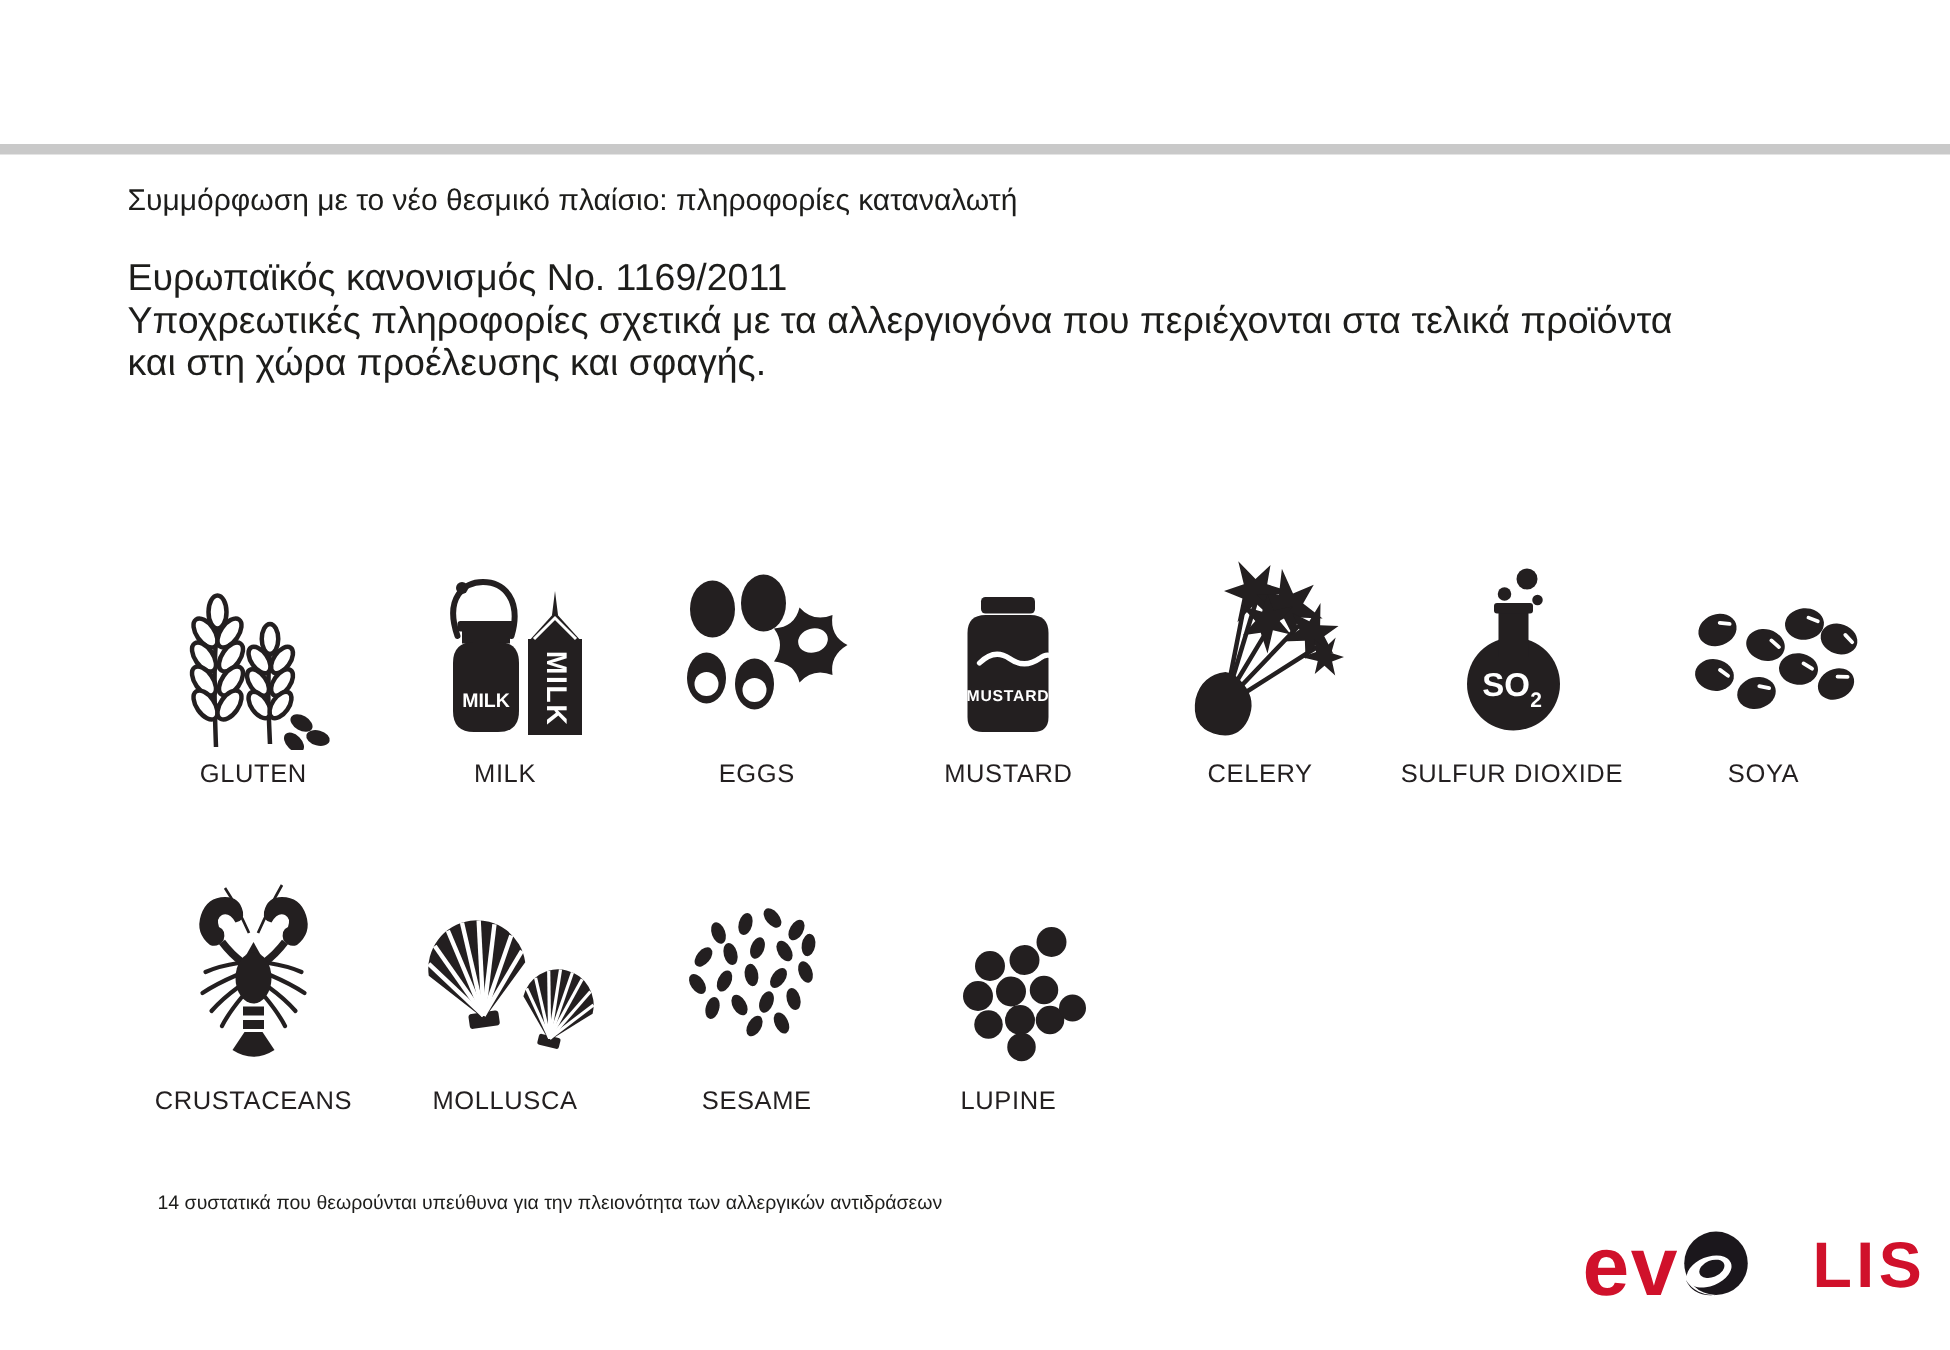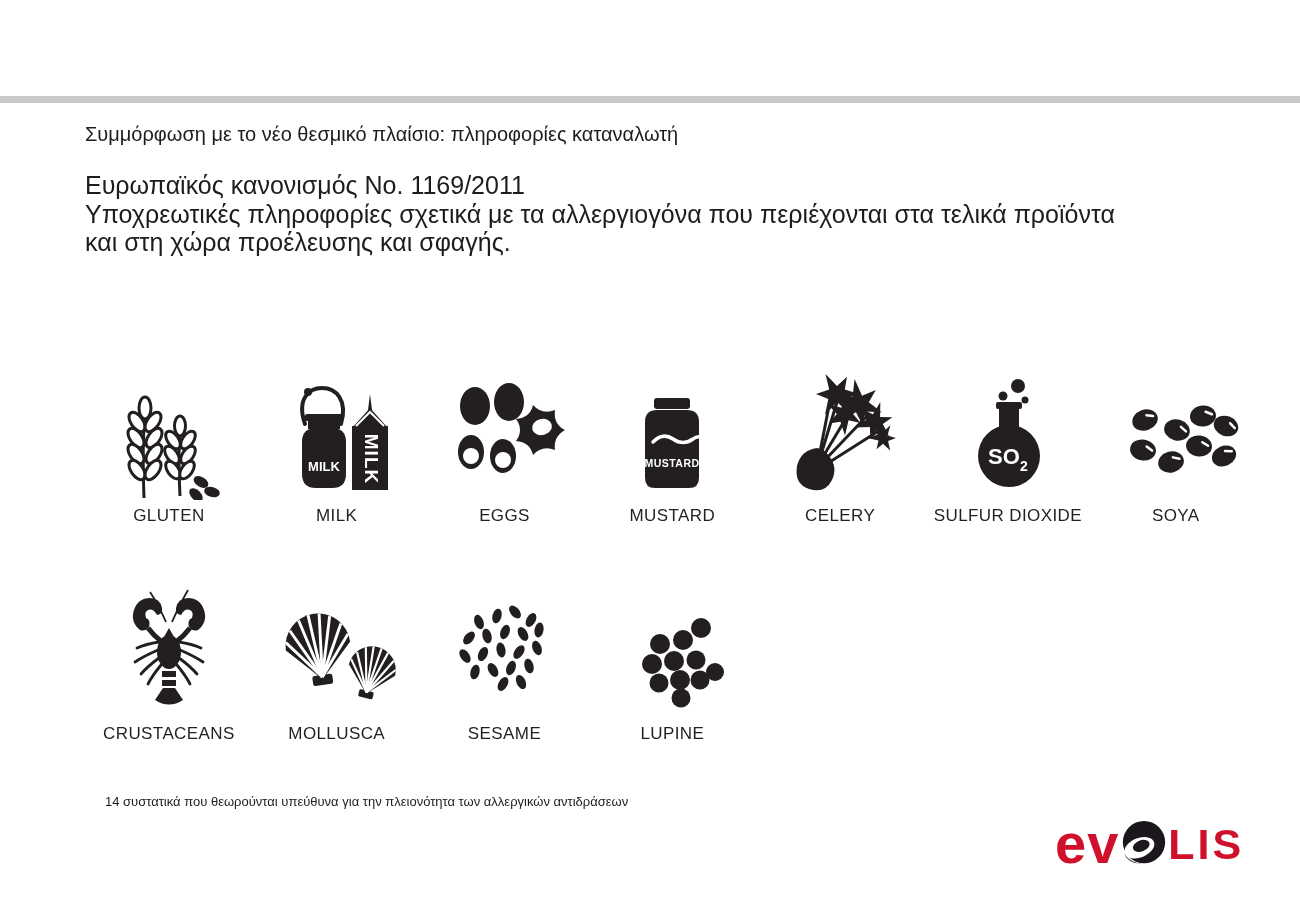--- a/index.html
+++ b/index.html
@@ -14,21 +14,21 @@
   .grid-row{position:absolute;left:85px;width:1175px;display:flex;}
   .row1{top:370px;}
   .row2{top:588px;}
   .cell{width:167.8px;display:flex;flex-direction:column;align-items:center;}
   .cell svg.icon{width:130px;height:130px;display:block;}
   .cell .label{margin-top:6px;font-size:17px;font-weight:400;letter-spacing:.4px;color:#231f20;white-space:nowrap;}
   .footnote{position:absolute;left:105px;top:794px;font-size:13px;}
   .logo{position:absolute;left:1055px;top:820px;display:flex;align-items:center;}
   .logo-ev{font-size:56px;font-weight:700;color:#d0112b;line-height:42px;letter-spacing:1px;}
   .logo-o{width:46px;height:48px;margin:0 1px -1px 2px;}
-  .logo-lis{font-size:43px;font-weight:700;color:#d0112b;line-height:40px;letter-spacing:3px;}
+  .logo-lis{font-size:43px;font-weight:700;color:#d0112b;line-height:40px;letter-spacing:3px;margin-left:40px;}
 </style>
 </head>
 <body>
 
 <div class="divider"></div>
 
 <div class="title">
   <span class="bold">Συμμόρφωση με το νέο θεσμικό πλαίσιο:</span>
   <span>πληροφορίες καταναλωτή</span>
 </div>

